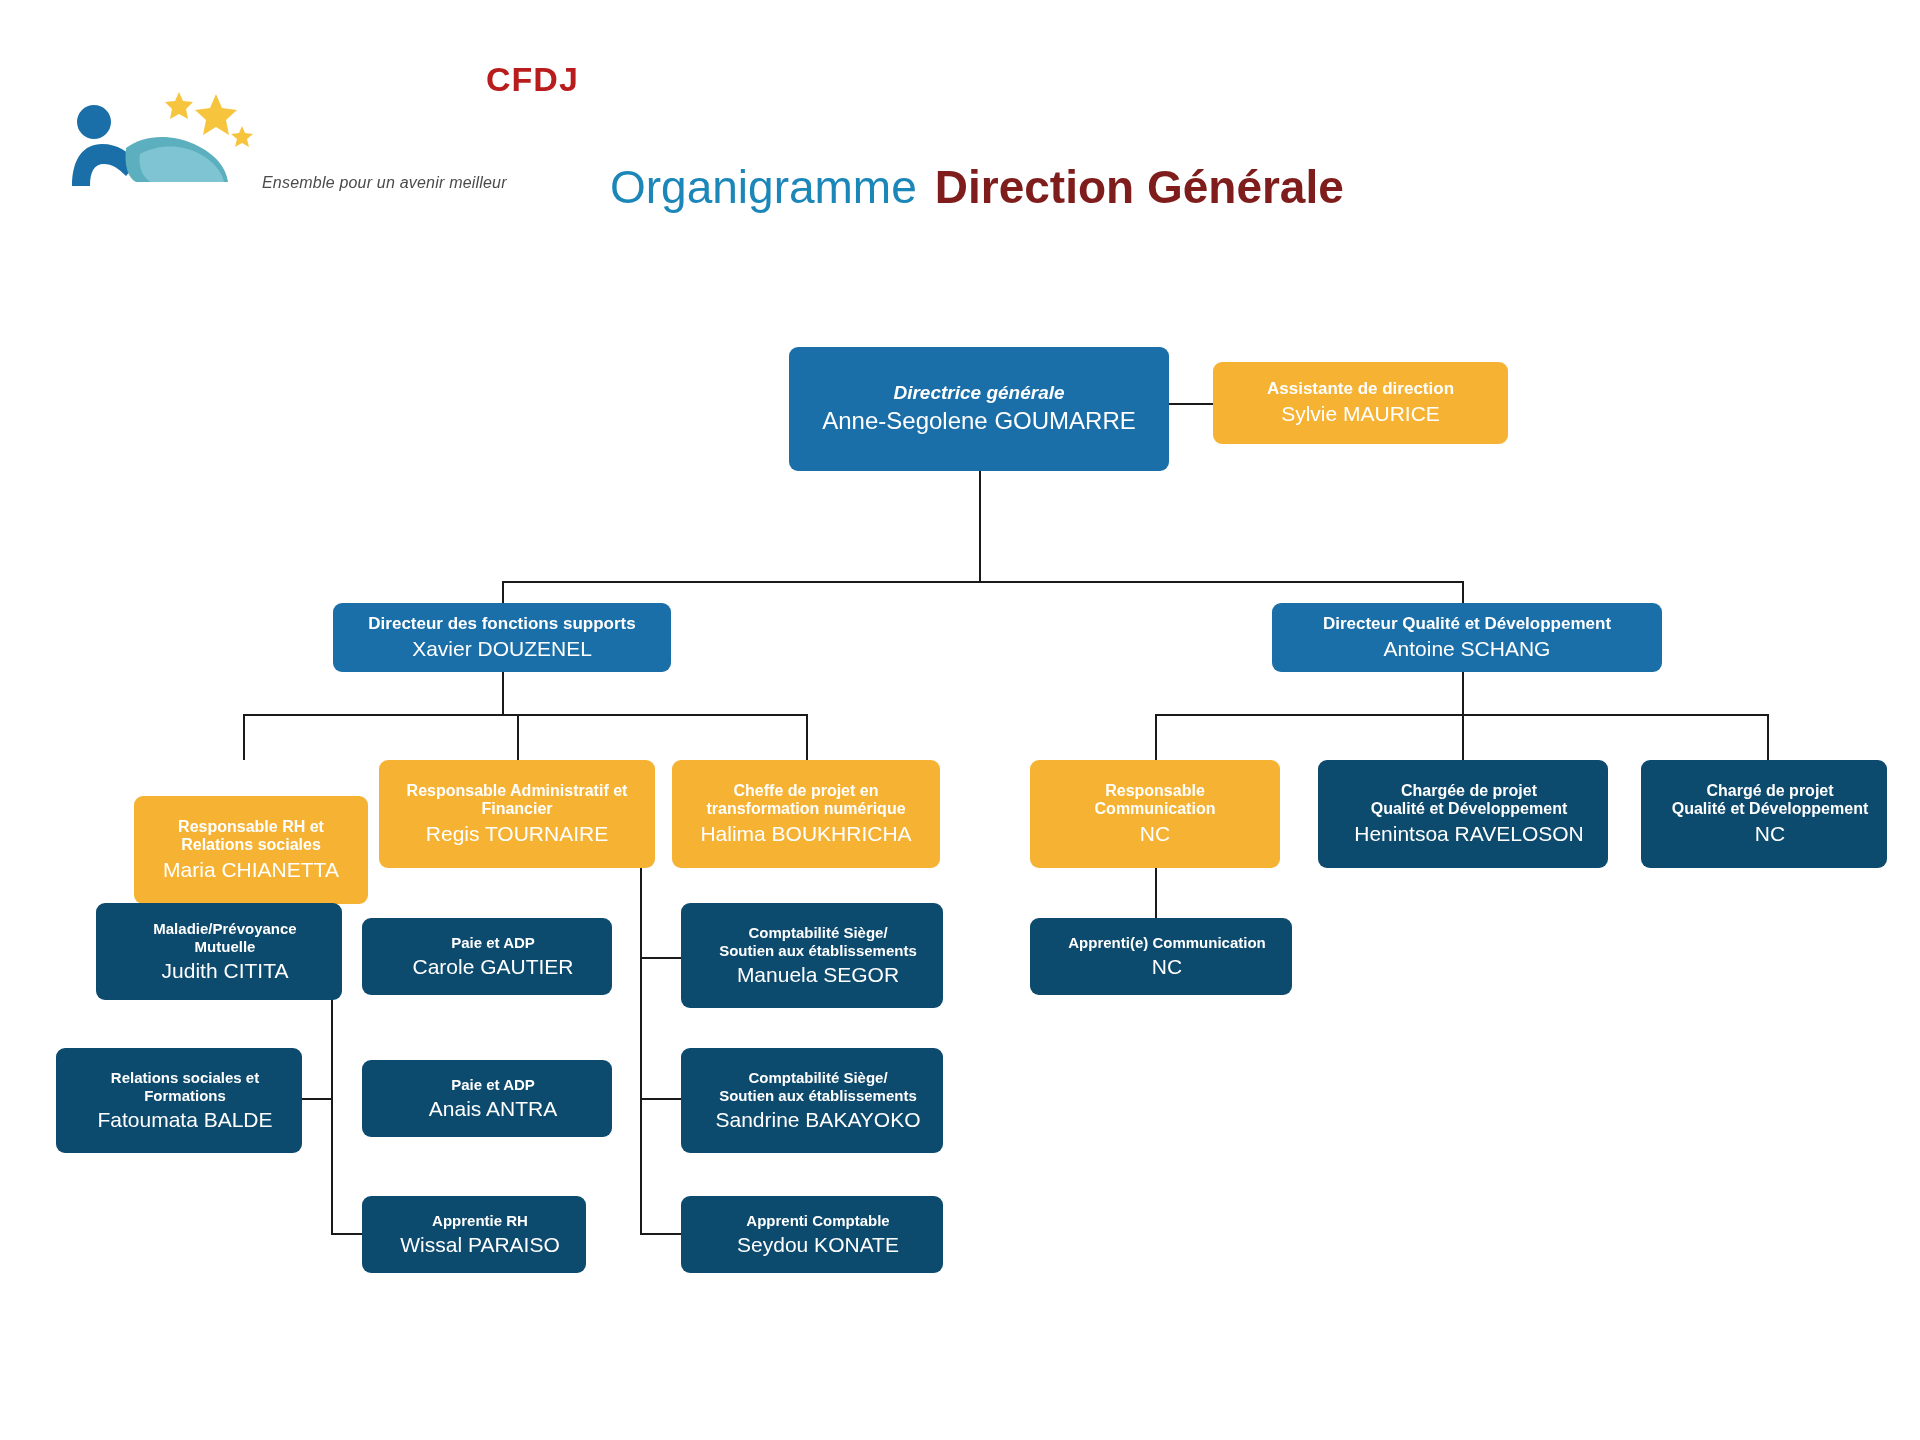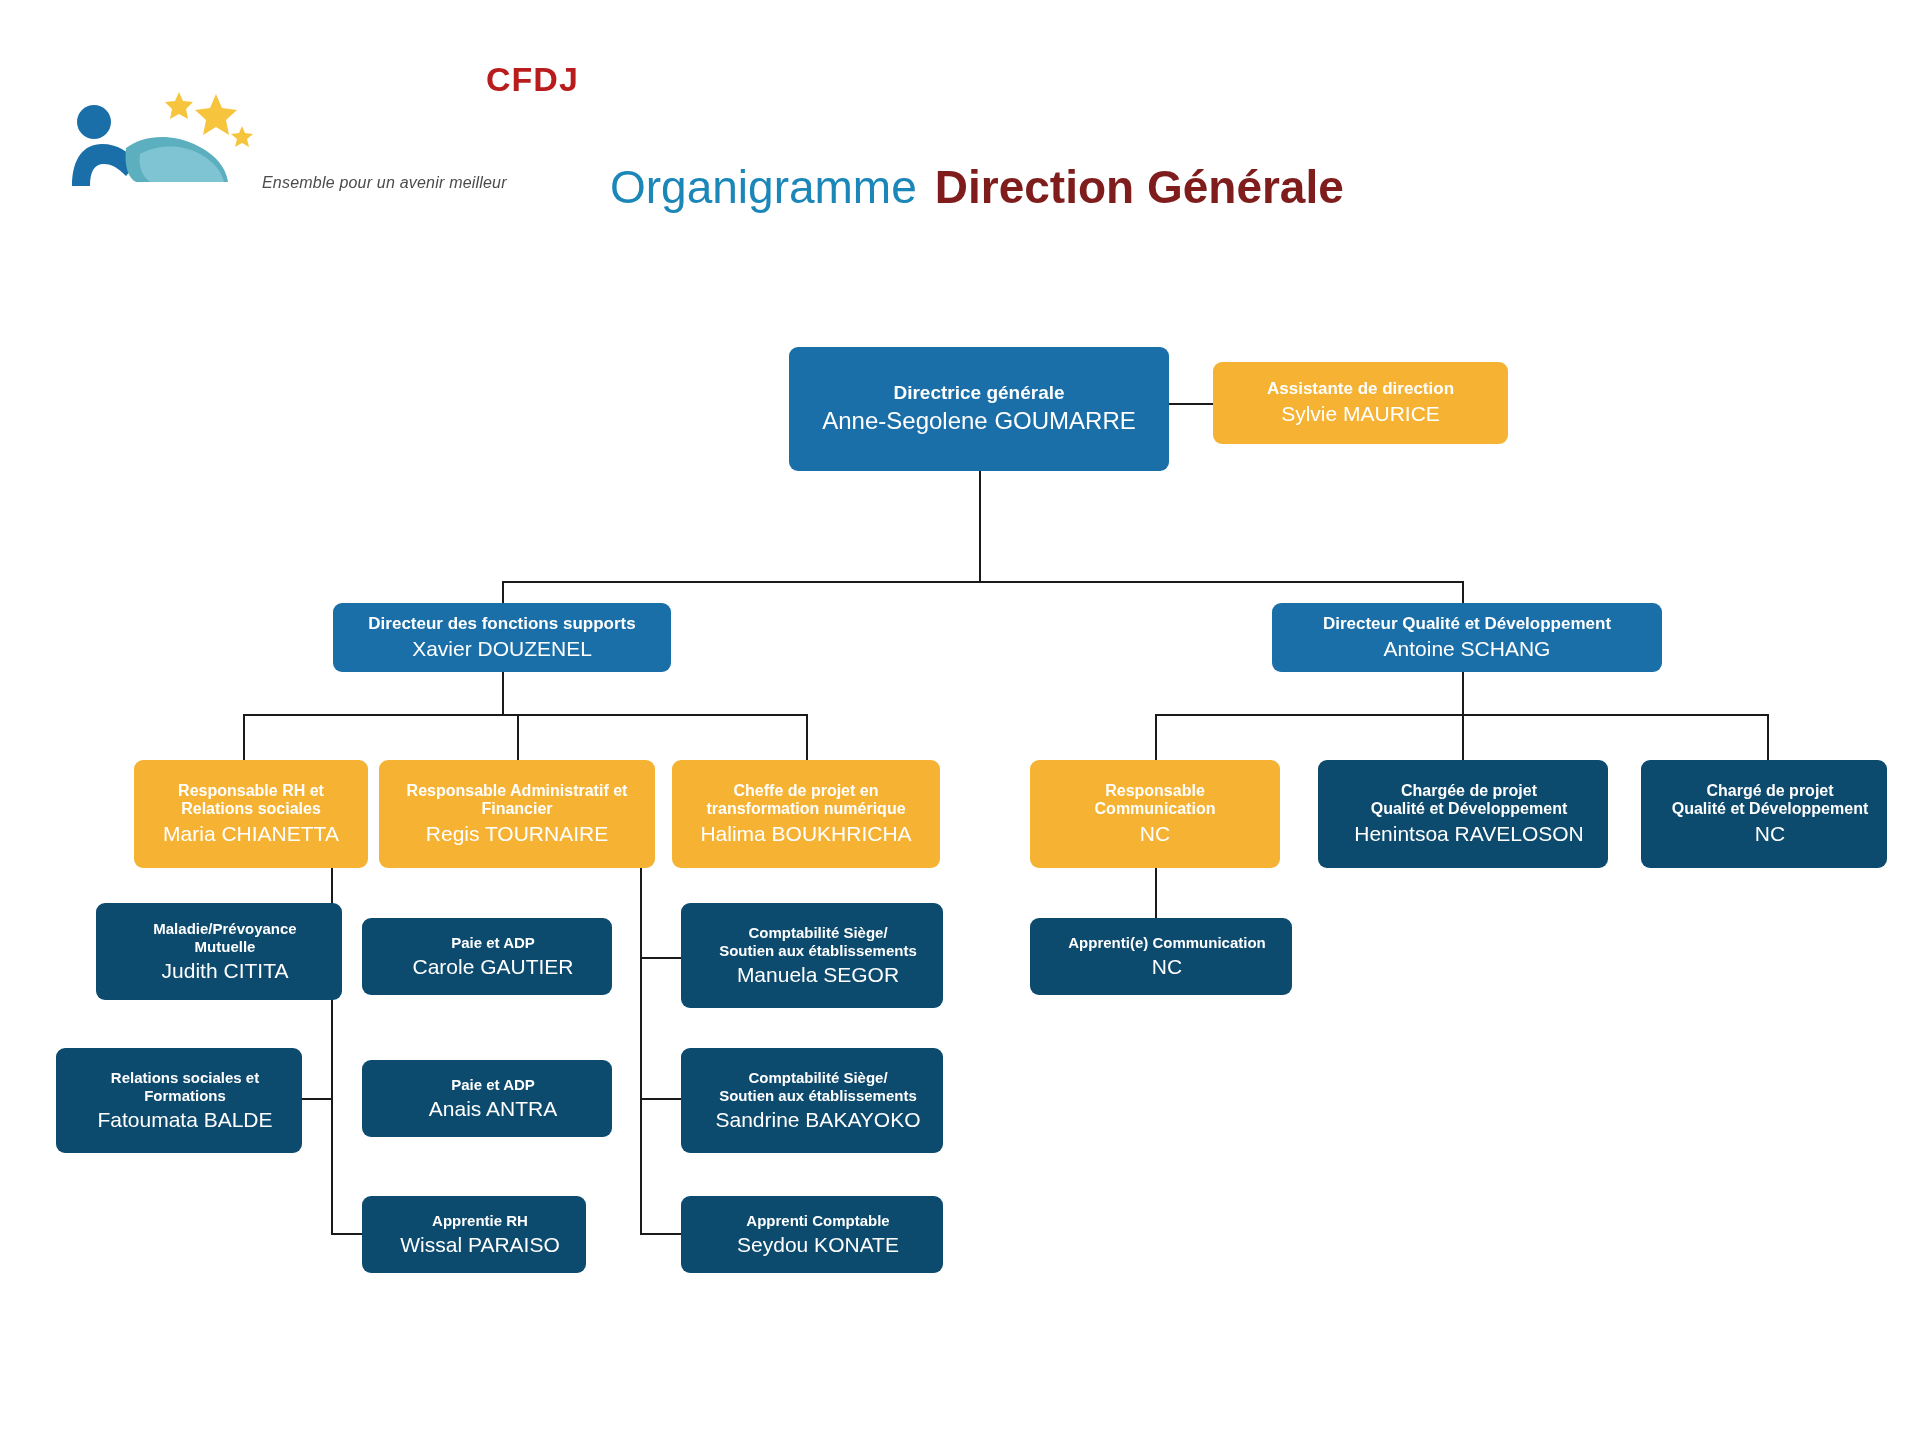--- a/index.html
+++ b/index.html
@@ -104,21 +104,21 @@
   }
   .node .person {
     line-height: 1.2;
     margin-top: 2px;
   }
   .blue   { background: #1b6fa8; }
   .yellow { background: #f6b333; }
   .teal   { background: #0c4a6e; padding-left: 20px; }
 
   
-  .tier1 .role   { font-size: 19px; }
+  .tier1 .role   { font-size: 19px; font-style: italic; }
   .tier1 .person { font-size: 24px; }
 
   .tier2 .role   { font-size: 17px; }
   .tier2 .person { font-size: 21px; }
 
   .tier3 .role   { font-size: 16px; }
   .tier3 .person { font-size: 21px; }
 
   .tier4 .role   { font-size: 15px; }
   .tier4 .person { font-size: 21px; }
@@ -197,21 +197,21 @@
 <div class="node blue tier2" style="left:333px; top:603px; width:338px; height:69px;">
   <div class="role">Directeur des fonctions supports</div>
   <div class="person">Xavier DOUZENEL</div>
 </div>
 
 <div class="node blue tier2" style="left:1272px; top:603px; width:390px; height:69px;">
   <div class="role">Directeur Qualité et Développement</div>
   <div class="person">Antoine SCHANG</div>
 </div>
 
-<div class="node yellow tier3" style="left:134px; top:760px; width:234px; height:108px;align-items:center;">
+<div class="node yellow tier3" style="left:134px; top:796px; width:234px; height:108px;align-items:center;">
   <div class="role" style="white-space:pre-line;">Responsable RH et
 Relations sociales</div>
   <div class="person">Maria CHIANETTA</div>
 </div>
 
 <div class="node yellow tier3" style="left:379px; top:760px; width:276px; height:108px;">
   <div class="role" style="white-space:pre-line;">Responsable Administratif et
 Financier</div>
   <div class="person">Regis TOURNAIRE</div>
 </div>

